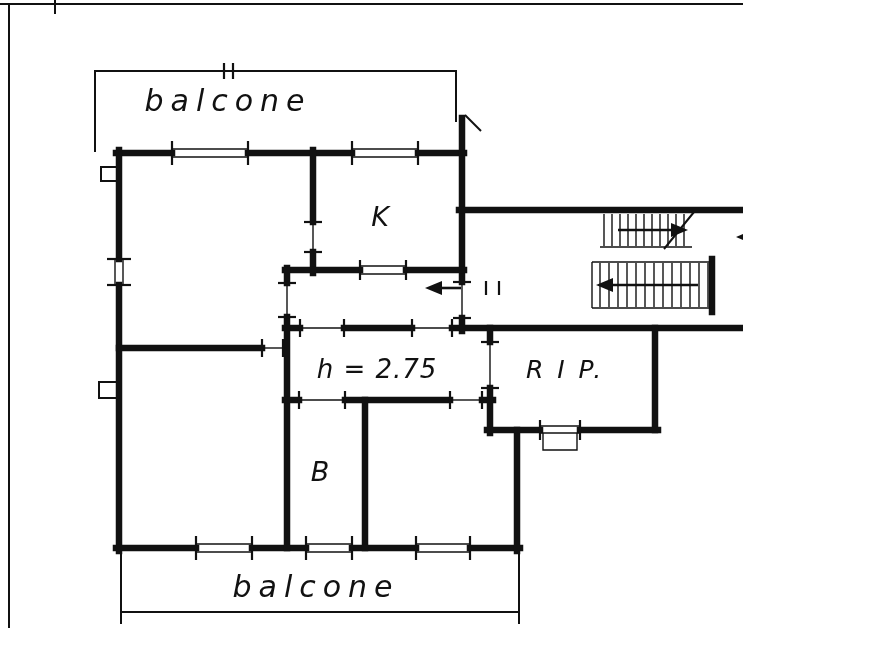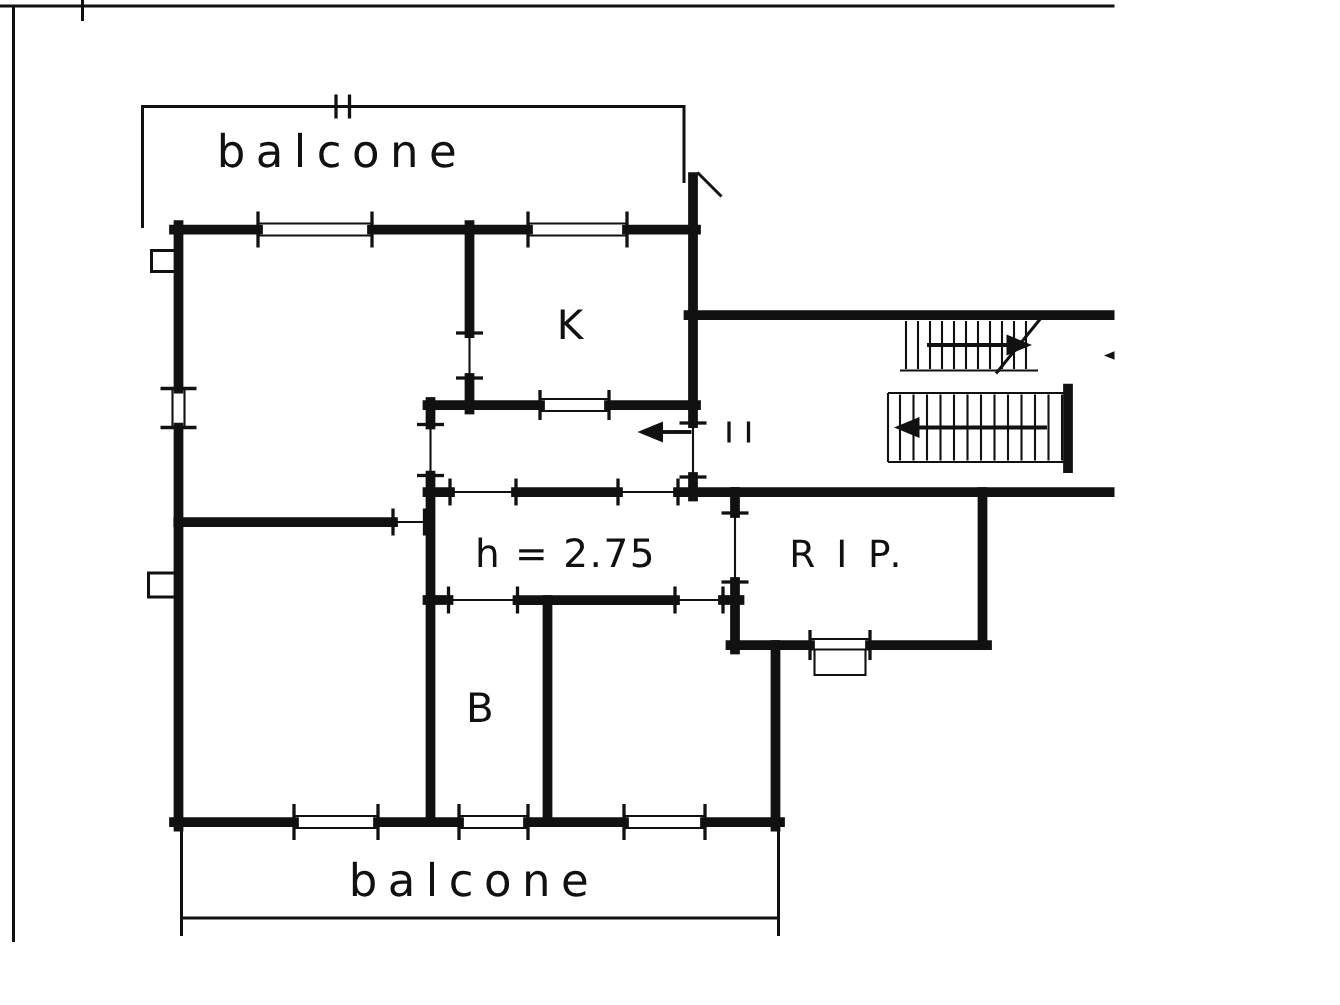--- a/index.html
+++ b/index.html
@@ -2,20 +2,21 @@
 <html style="--ink: #111111; --bg: #ffffff;"><head>
 <meta charset="utf-8">
 <style>
   html, body { margin: 0; padding: 0; background: #ffffff; }
   .stage {
     position: relative;
     width: 743px;
     height: 670px;
     background: var(--bg, #ffffff);
     overflow: hidden;
+    font-style: italic;
   }
   svg { display: block; }
   .wall       { stroke: var(--ink, #111); stroke-width: 6.5; fill: none; stroke-linecap: square; }
   .thin       { stroke: var(--ink, #111); stroke-width: 2;   fill: none; stroke-linecap: butt; }
   .hair       { stroke: var(--ink, #111); stroke-width: 1.4; fill: none; }
   .tick       { stroke: var(--ink, #111); stroke-width: 2.2; fill: none; }
   .arrow-line { stroke: var(--ink, #111); stroke-width: 2.6; fill: none; }
   .arrow-head { fill: var(--ink, #111); stroke: none; }
   text { font-family: "DejaVu Sans", sans-serif; fill: var(--ink, #111); }
   .lbl-balcony { font-size: 30px; letter-spacing: 7px; }

